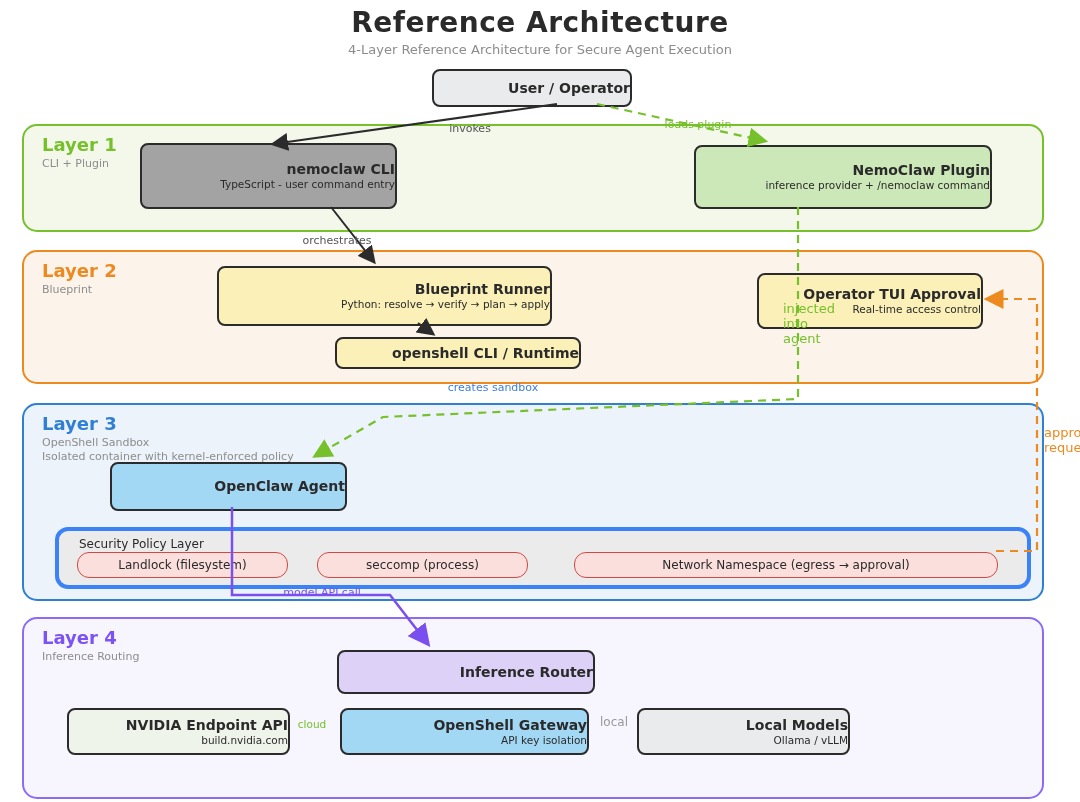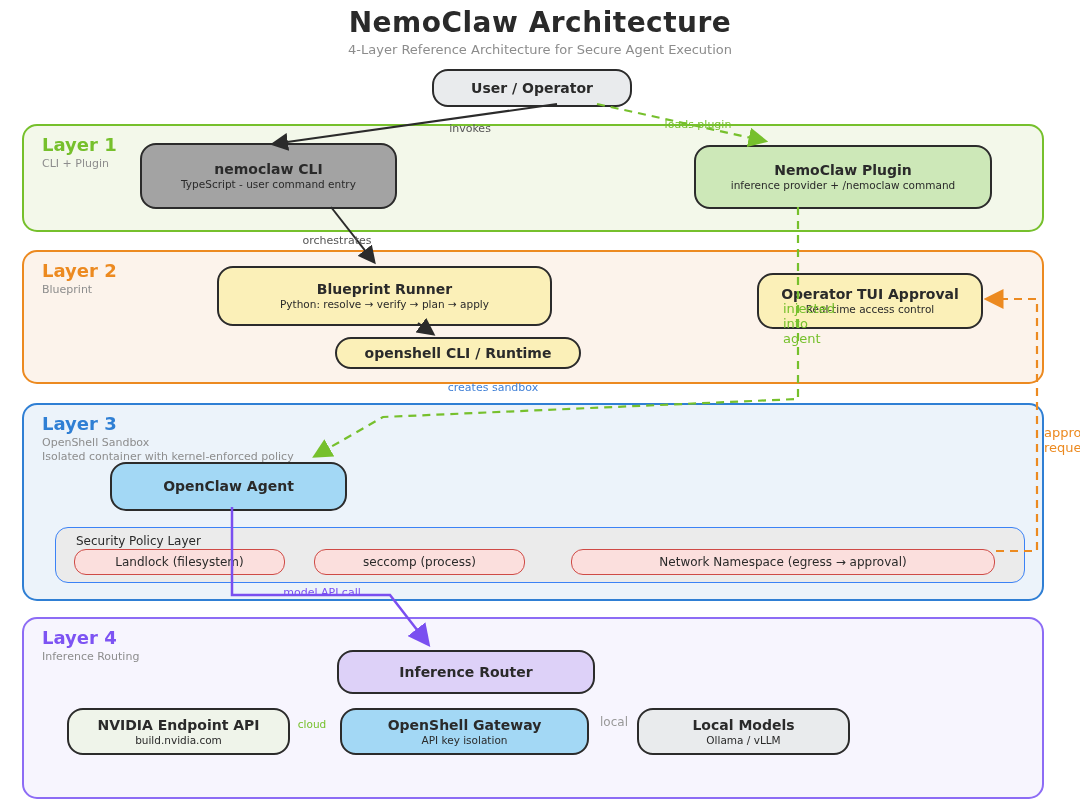--- a/index.html
+++ b/index.html
@@ -12,57 +12,57 @@
   .layer{position:absolute;border-radius:15px;border:2px solid;z-index:1;}
   .layer1{left:22px;top:124px;width:1018px;height:104px;border-color:#76c02c;background:#f3f8ea;}
   .layer2{left:22px;top:250px;width:1018px;height:130px;border-color:#ec8a20;background:#fcf3eb;}
   .layer3{left:22px;top:403px;width:1018px;height:194px;border-color:#2f7fd4;background:#ecf3fa;}
   .layer4{left:22px;top:617px;width:1018px;height:178px;border-color:#8d6cf5;background:#f7f5fe;}
   .layer-name{position:absolute;left:18px;top:8px;font-size:18px;font-weight:bold;}
   .ln1{color:#76c02c;} .ln2{color:#ec8a20;} .ln3{color:#2f7fd4;} .ln4{color:#7d53f3;}
   .layer-desc{position:absolute;left:18px;font-size:11px;color:#8d8d8d;white-space:nowrap;}
   .d1{top:31px;} .d2{top:45px;}
 
-  .node{position:absolute;border:2.5px solid #2b2b2b;border-radius:16px;display:flex;flex-direction:column;align-items:center;justify-content:center;text-align:center;z-index:2;line-height:1.3;}
+  .node{position:absolute;border:2.5px solid #2b2b2b;border-radius:8px;display:flex;flex-direction:column;align-items:flex-end;justify-content:center;text-align:center;z-index:2;line-height:1.3;}
   .node-title{font-weight:bold;font-size:14px;white-space:nowrap;}
   .node-sub{font-size:10.5px;white-space:nowrap;}
 
   .n-user{left:432px;top:69px;width:196px;height:34px;background:#e9ebed;}
   .n-cli{left:140px;top:143px;width:253px;height:62px;background:#a3a3a3;}
   .n-plugin{left:650px;top:145px;width:294px;height:60px;background:#cde8b8;margin-left:44px;}
   .n-runner{left:217px;top:266px;width:331px;height:56px;background:#fbf0b8;}
   .n-openshell{left:335px;top:337px;width:242px;height:28px;background:#fbf0b8;}
   .n-tui{left:757px;top:273px;width:222px;height:52px;background:#fbf0b8;}
   .n-agent{left:110px;top:462px;width:233px;height:45px;background:#a3d8f5;}
   .n-router{left:337px;top:650px;width:254px;height:40px;background:#ddd1f8;}
   .n-nvidia{left:67px;top:708px;width:219px;height:43px;background:#eff4ea;}
   .n-gateway{left:340px;top:708px;width:245px;height:43px;background:#a3d8f5;}
   .n-local{left:637px;top:708px;width:209px;height:43px;background:#e9ebed;}
 
-  .sec{position:absolute;left:55px;top:527px;width:968px;height:54px;border:1px solid #3b82f6;border-radius:13px;background:#ebebeb;z-index:2;}
+  .sec{position:absolute;left:55px;top:527px;width:968px;height:54px;border:4px solid #3b82f6;border-radius:13px;background:#ebebeb;z-index:2;}
   .sec-label{position:absolute;left:20px;top:6px;font-size:12px;}
   .pill{position:absolute;top:21px;height:26px;border:1.5px solid #cf4a45;border-radius:12px;background:#fbdfdd;display:flex;align-items:center;justify-content:center;font-size:12px;white-space:nowrap;box-sizing:border-box;}
   .p-landlock{left:18px;width:211px;}
   .p-seccomp{left:258px;width:211px;}
   .p-netns{left:515px;width:424px;}
 
   svg.edges{position:absolute;left:0;top:0;width:1080px;height:802px;z-index:3;pointer-events:none;}
 
   .elabel{position:absolute;z-index:4;font-size:11px;white-space:nowrap;transform:translate(-50%,-50%);color:#555;}
   .el-green{color:#76c02c;} .el-blue{color:#3f7fd6;} .el-purple{color:#7a4ff0;} .el-orange{color:#ec8a20;} .el-gray{color:#999;}
   .elabel.wrap{transform:none;white-space:normal;font-size:13px;line-height:15px;}
   .el-injected{left:783px;top:301px;width:62px;}
   .el-approval{left:1044px;top:425px;width:56px;line-height:14px;}
 </style>
 </head>
 <body>
 
 <div class="canvas">
 
-  <div class="dg-title">NemoClaw Architecture</div>
+  <div class="dg-title">Reference Architecture</div>
   <div class="dg-sub">4-Layer Reference Architecture for Secure Agent Execution</div>
 
   <div class="layer layer1">
     <div class="layer-name ln1">Layer 1</div>
     <div class="layer-desc d1">CLI + Plugin</div>
   </div>
   <div class="layer layer2">
     <div class="layer-name ln2">Layer 2</div>
     <div class="layer-desc d1">Blueprint</div>
   </div>

